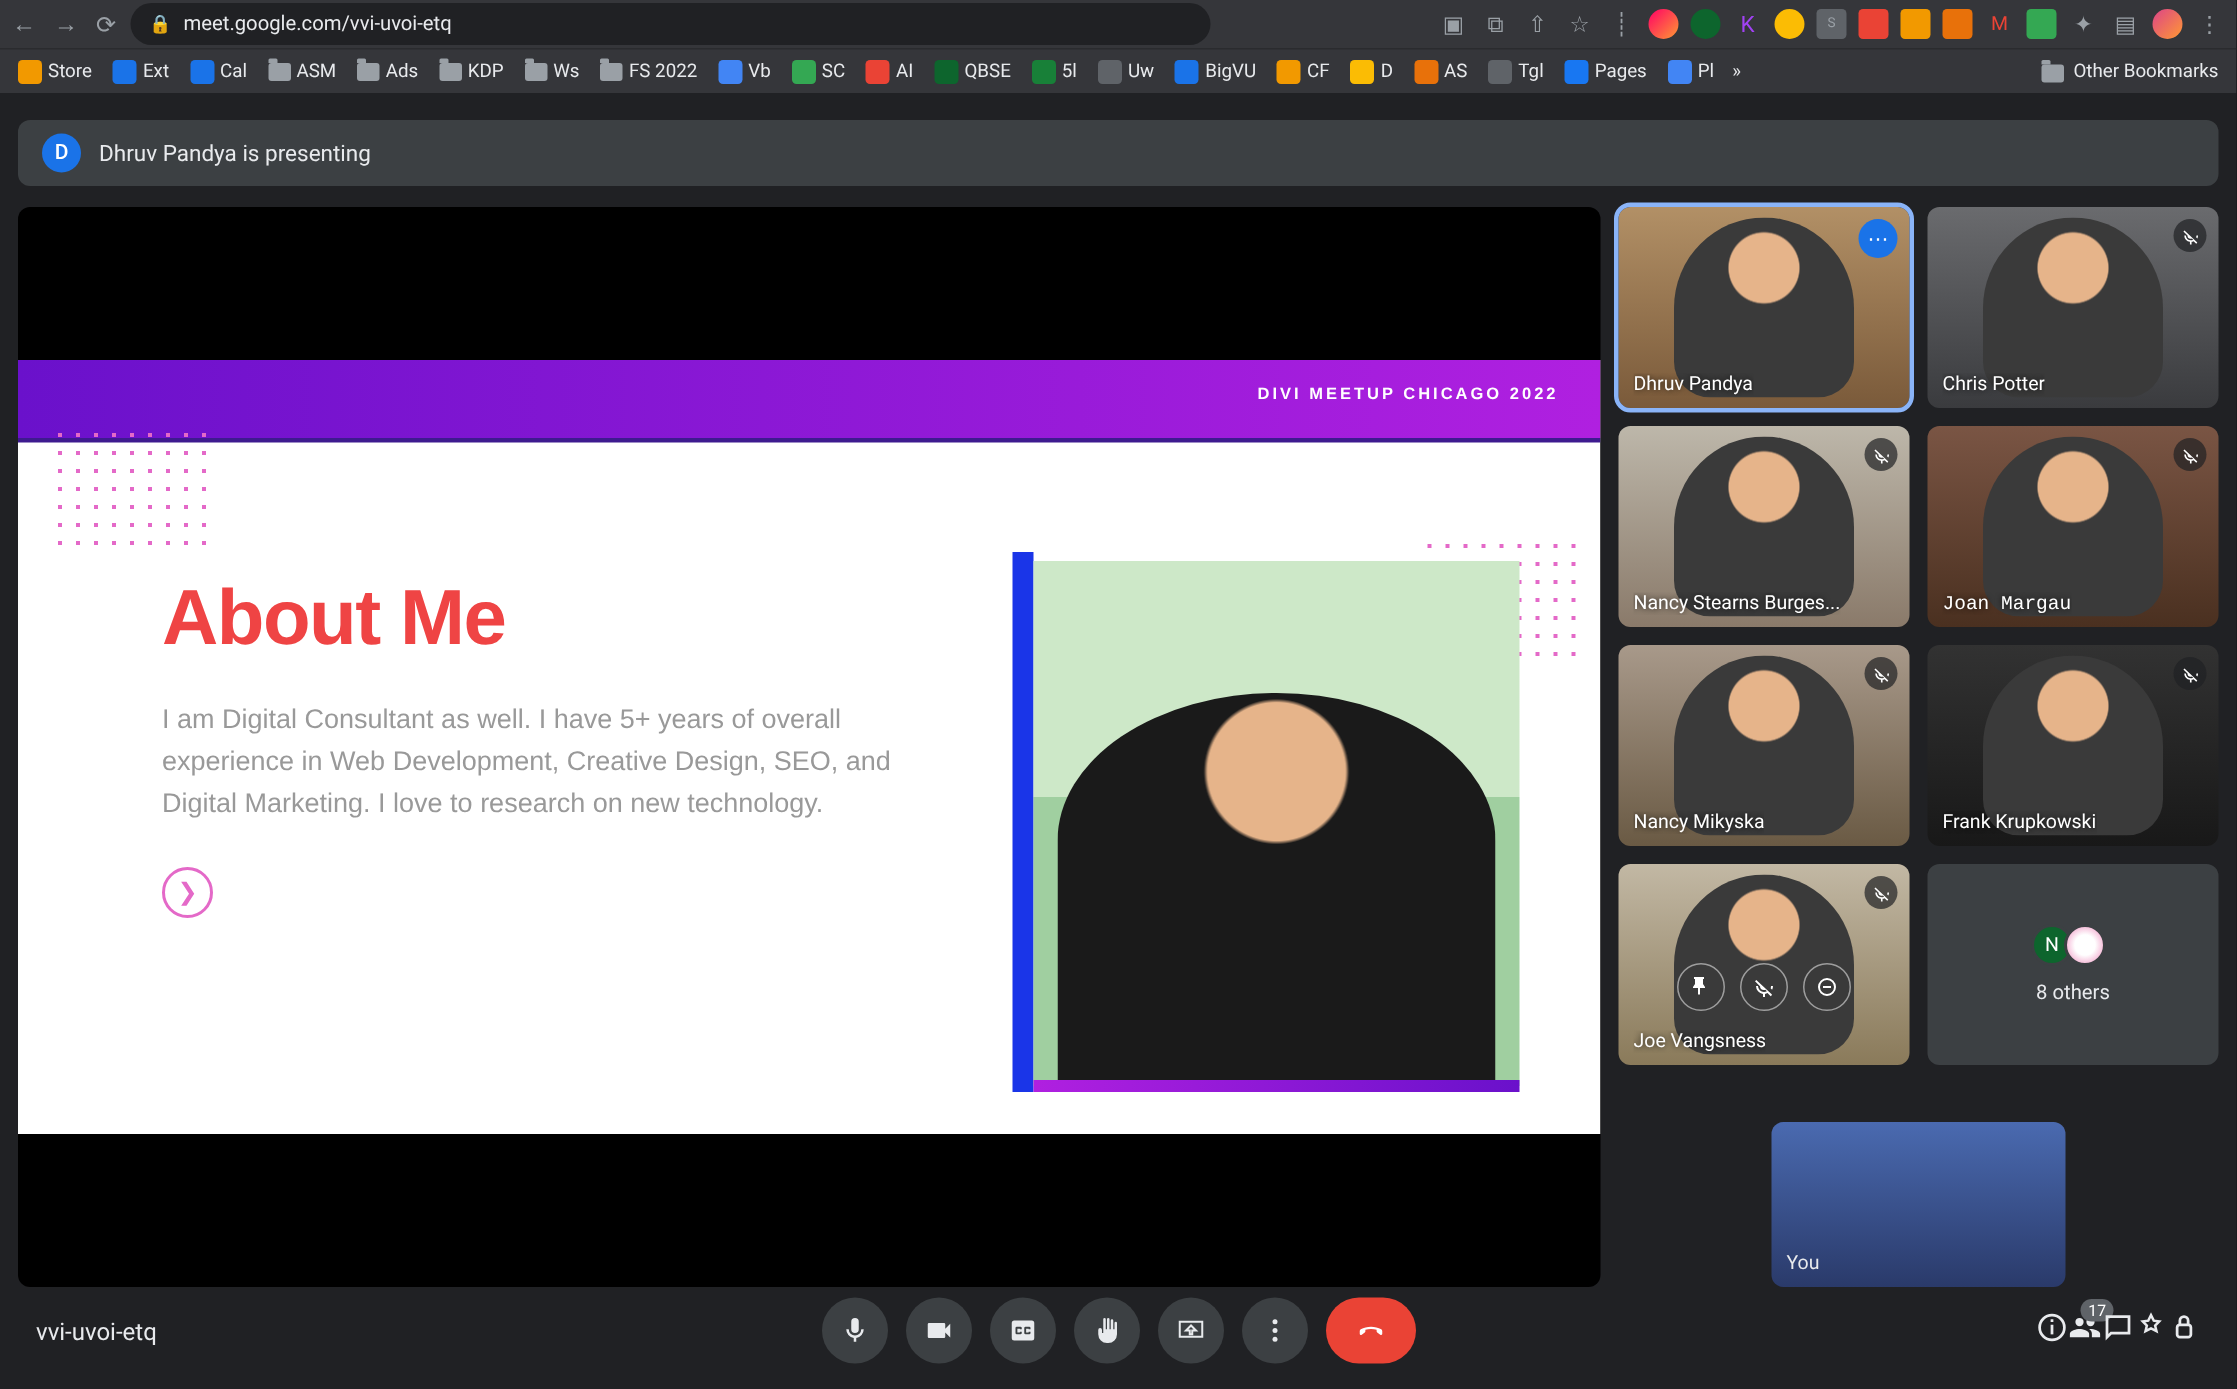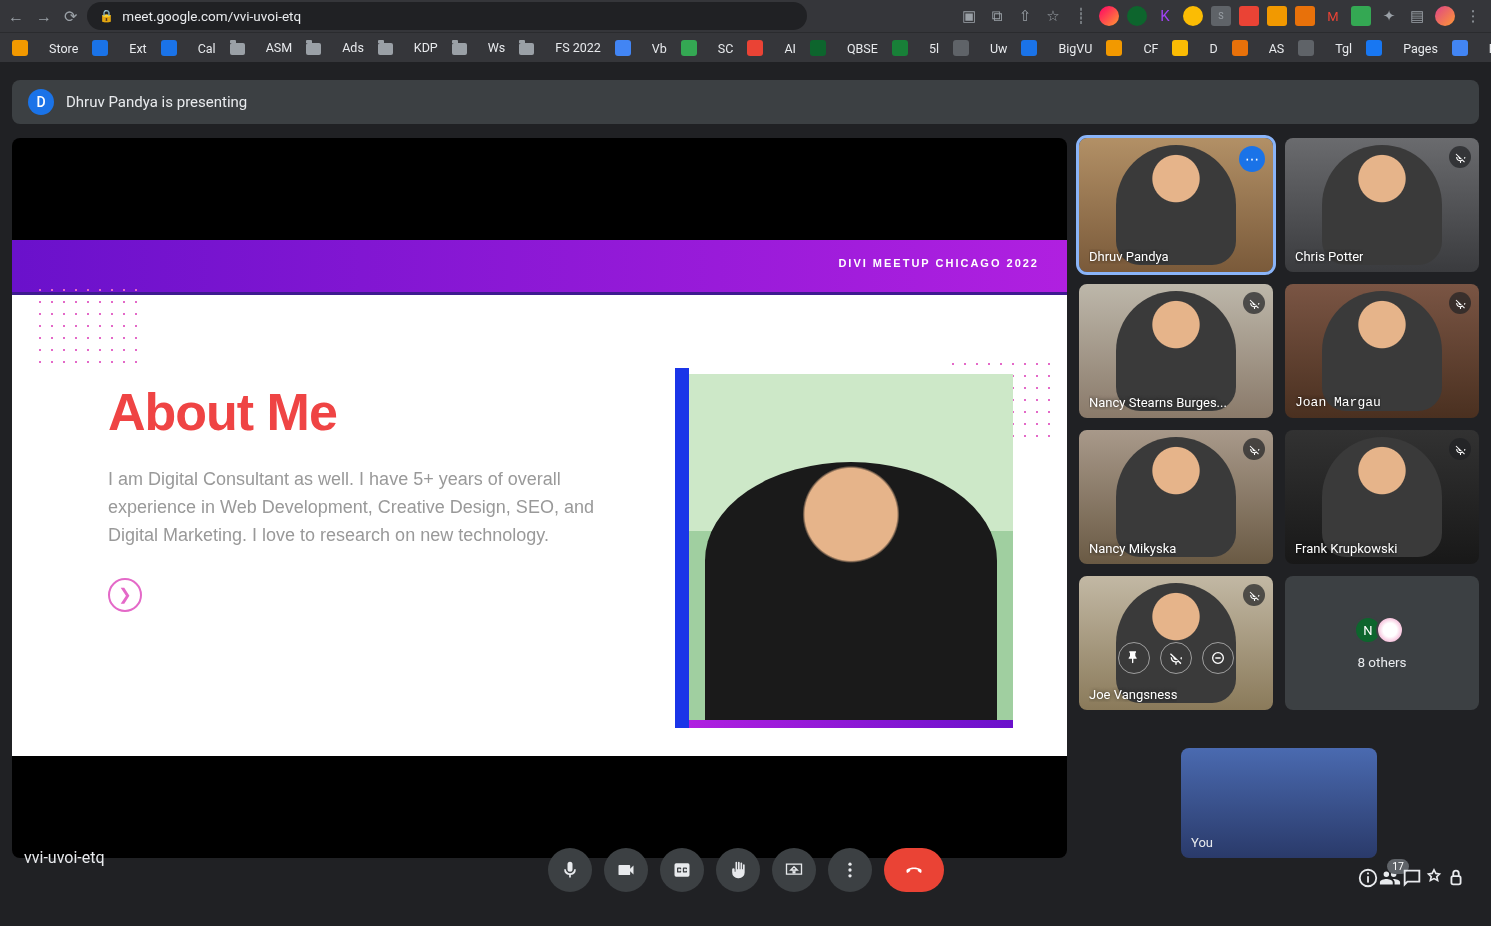--- a/index.html
+++ b/index.html
@@ -11,21 +11,21 @@
 .nav-btn { color: #9aa0a6; cursor: pointer; }
 .omnibox { flex: 0 0 720px; height: 28px; background: #202124; border-radius: 14px; display: flex; align-items: center; padding: 0 12px; font-size: 13.5px; color: #e8eaed; gap: 8px; }
 .omnibox .lock { color: #9aa0a6; font-size: 12px; }
 .chrome-actions { margin-left: auto; display: flex; gap: 8px; align-items: center; }
 .chrome-actions .ca { width: 20px; height: 20px; display: flex; align-items: center; justify-content: center; color: #9aa0a6; font-size: 15px; }
 .ext-dots { font-size: 18px; color: #e8eaed; }
 .avatar-sm { width: 20px; height: 20px; border-radius: 50%; background: linear-gradient(135deg,#d48,#f93); }
 
 
 .bookmarks { height: 30px; background: #35363a; border-top: 1px solid #2a2b2e; display: flex; align-items: center; padding: 0 8px; gap: 6px; font-size: 12.5px; color: #e8eaed; }
-.bk { display: flex; align-items: flex-end; gap: 21px; padding: 2px 4px; border-radius: 4px; cursor: pointer; white-space: nowrap; }
+.bk { display: flex; align-items: center; gap: 4px; padding: 2px 4px; border-radius: 4px; cursor: pointer; white-space: nowrap; }
 .bk-ic { width: 16px; height: 16px; border-radius: 3px; display: flex; align-items: center; justify-content: center; font-size: 10px; color: #fff; }
 .folder { display: inline-block; width: 15px; height: 12px; background: #9aa0a6; border-radius: 2px; position: relative; }
 .folder::before { content: ""; position: absolute; top: -3px; left: 0; width: 6px; height: 3px; background: #9aa0a6; border-radius: 1px 1px 0 0; }
 .bk-more { margin-left: 2px; color:#e8eaed; }
 .bk-other { margin-left: auto; display: flex; align-items: flex-end; gap: 6px; }
 
 
 .meet { position: relative; height: calc(100% - 62px); background: #202124; }
 
 
@@ -73,21 +73,21 @@
 .others-label { font-size: 13.5px; }
 
 
 .selfview { margin-top: 0; align-self: center; width: 196px; height: 110px; border-radius: 8px; background:#3c4043; position: relative; overflow:hidden; }
 .selfview .name { position:absolute; left:10px; bottom:8px; font-size:13px; }
 
 
 .head { width: 62%; height: 90%; border-radius: 50% 50% 20% 20%; background: radial-gradient(circle at 50% 28%, #e6b48a 0 22%, transparent 23%), linear-gradient(#3a3a3a,#3a3a3a); }
 
 
-.bottombar { position: absolute; left: 0; right: 0; bottom: 0; height: 78px; display: flex; align-items: flex-start; padding: 0 24px; flex-direction: column; }
+.bottombar { position: absolute; left: 0; right: 0; bottom: 0; height: 78px; display: flex; align-items: center; padding: 0 24px; }
 .meeting-code { font-size: 16px; color: #e8eaed; }
 .controls { position: absolute; left: 50%; transform: translateX(-50%); display: flex; gap: 12px; }
 .ctrl { width: 44px; height: 44px; border-radius: 50%; background: #3c4043; display:flex; align-items:center; justify-content:center; cursor:pointer; }
 .ctrl svg { width: 20px; height: 20px; fill: #e8eaed; }
 .ctrl.hangup { width: 60px; border-radius: 22px; background: #ea4335; }
 .right-actions { margin-left: auto; display: flex; align-items:center; }
 .ract { position: relative; cursor:pointer; }
 .ract svg { width: 22px; height: 22px; fill: #e8eaed; }
 .badge-count { position:absolute; top:-8px; right:-8px; background:#5f6368; color:#fff; border-radius:8px; font-size:10.5px; padding:1px 5px; }
 

